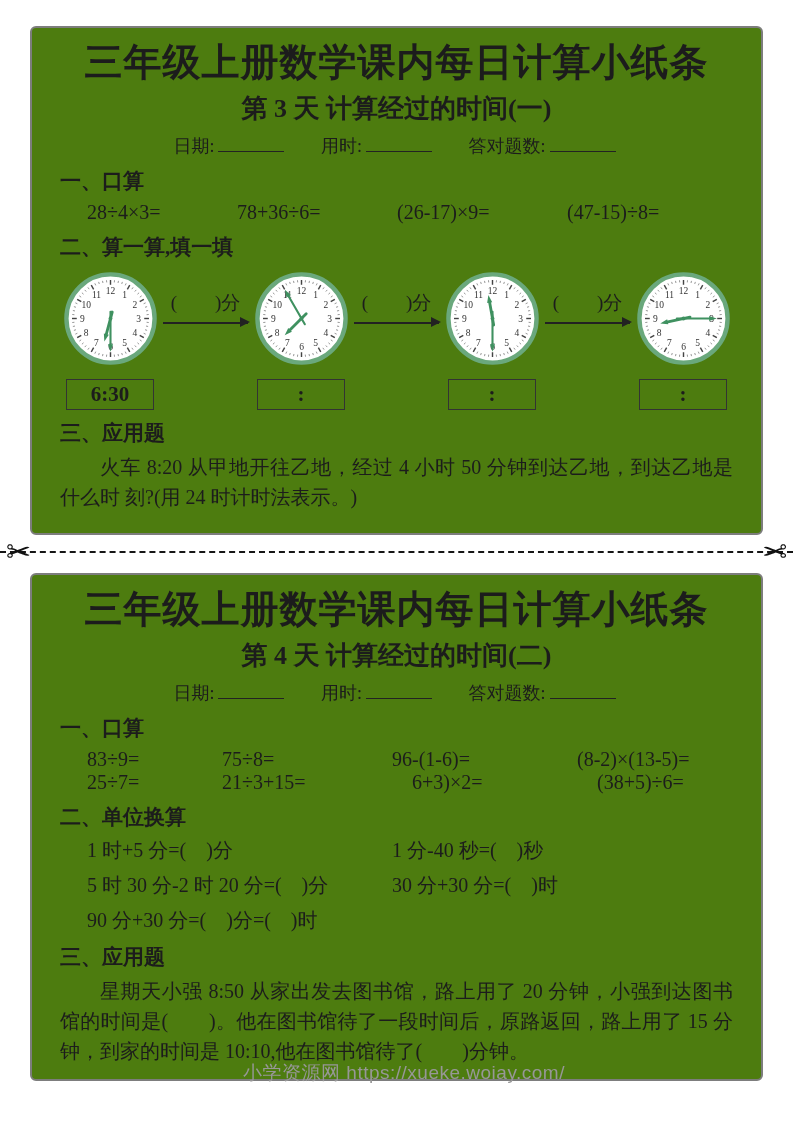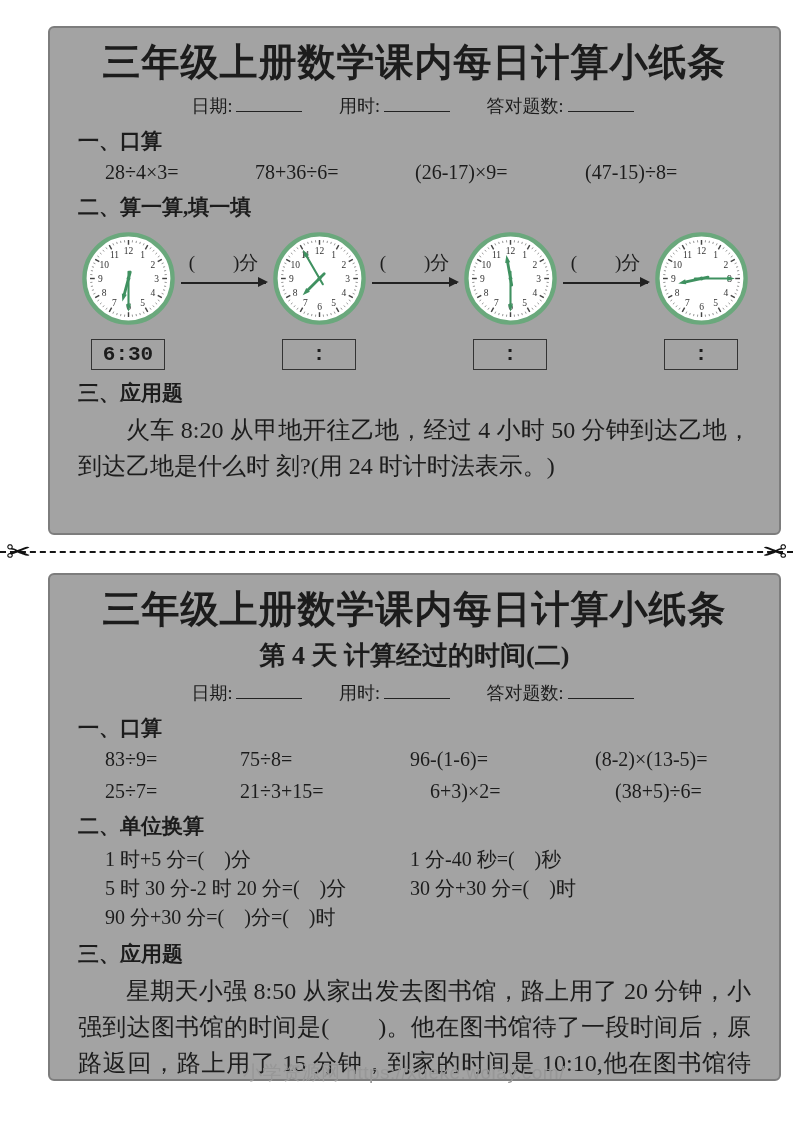--- a/index.html
+++ b/index.html
@@ -3,21 +3,21 @@
 <meta charset="utf-8">
 <style>
   * { margin:0; padding:0; box-sizing:border-box; }
   html,body { background:#fff; }
   .page {
     position:relative; width:793px; height:1122px; background:#fff;
     font-family:"Liberation Serif","DejaVu Serif",serif; color:#1c1c1c;
     overflow:hidden;
   }
   .card {
-    margin:0 48px; width:733px; background:#a3a3a3;
+    margin:0 30px; width:733px; background:#4d7c0f;
     border:2px solid #7d7d7d; border-radius:6px;
     padding:12px 28px 0; overflow:hidden;
   }
   .card-1 { margin-top:26px; height:509px; }
   .card-2 { height:508px; }
   .card-title {
     text-align:center; font-size:38px; font-weight:bold; line-height:1.2;
     letter-spacing:1px; white-space:nowrap;
   }
   .card-subtitle {
@@ -29,39 +29,39 @@
     display:inline-block; width:66px; height:15px;
     border-bottom:1.6px solid #222; margin:0 4px; vertical-align:baseline;
   }
   .section-heading { font-size:21px; font-weight:bold; margin-top:9px; }
   .oral-row {
     margin-top:6px; padding-left:27px; font-size:20px;
     display:grid; grid-template-columns:150px 160px 170px 1fr;
   }
   .oral-grid {
     margin-top:6px; padding-left:27px; font-size:20px;
-    display:grid; grid-template-columns:135px 170px 185px 1fr; row-gap:9px;
+    display:grid; grid-template-columns:135px 170px 185px 1fr; row-gap:0;
   }
   .ind { padding-left:20px; }
   .conv-grid {
     margin-top:6px; padding-left:27px; font-size:20px;
-    display:grid; grid-template-columns:305px 1fr; row-gap:2px;
+    display:grid; grid-template-columns:305px 1fr; row-gap:8px;
   }
   .applied-text {
-    margin-top:5px; font-size:24px; line-height:1.5; text-indent:2em;
+    margin-top:5px; font-size:20px; line-height:1.5; text-indent:2em;
     text-align:justify;
   }
   
   .clock-row { margin-top:10px; display:flex; align-items:flex-start; }
   .clock-unit { display:flex; flex-direction:column; align-items:center; width:100px; }
   .clock-face { width:95px; height:95px; }
   .answer-box {
-    margin-top:13px; width:74px; height:31px; border:1.8px solid #333;
+    margin-top:13px; width:88px; height:31px; border:1.8px solid #333;
     display:flex; align-items:center; justify-content:center;
-    font-size:21px; font-weight:bold;font-family:Liberation Mono, monospace;
+    font-size:21px; font-weight:bold;
   }
   .connector { flex:1; display:flex; flex-direction:column; align-items:center; margin-top:19px; padding:0 3px; }
   .connector-label { font-size:19px; white-space:nowrap; }
   .arrow { position:relative; margin-top:6px; height:2px; background:#222; width:100%; }
   .arrow::after {
     content:''; position:absolute; right:-2px; top:-4.5px;
     border-left:10px solid #222; border-top:5.5px solid transparent; border-bottom:5.5px solid transparent;
   }
   
   .cut-line { position:relative; height:30px; margin:3px 0 5px; }
@@ -79,20 +79,21 @@
     font-size:19px; color:#979797; letter-spacing:0.5px;
   }
 </style>
 </head>
 <body>
 
 <div class="page">
 
   <div class="card card-1">
     <div class="card-title">三年级上册数学课内每日计算小纸条</div>
+    <div class="card-subtitle">第 3 天 计算经过的时间(一)</div>
 
     <div class="meta-row">
       <span class="meta-item"><span>日期:</span><span class="blank"></span></span>
       <span class="meta-item"><span>用时:</span><span class="blank"></span></span>
       <span class="meta-item"><span>答对题数:</span><span class="blank"></span></span>
     </div>
 
     <div class="section-heading">一、口算</div>
     <div class="oral-row">
       <span>28÷4×3=</span>

